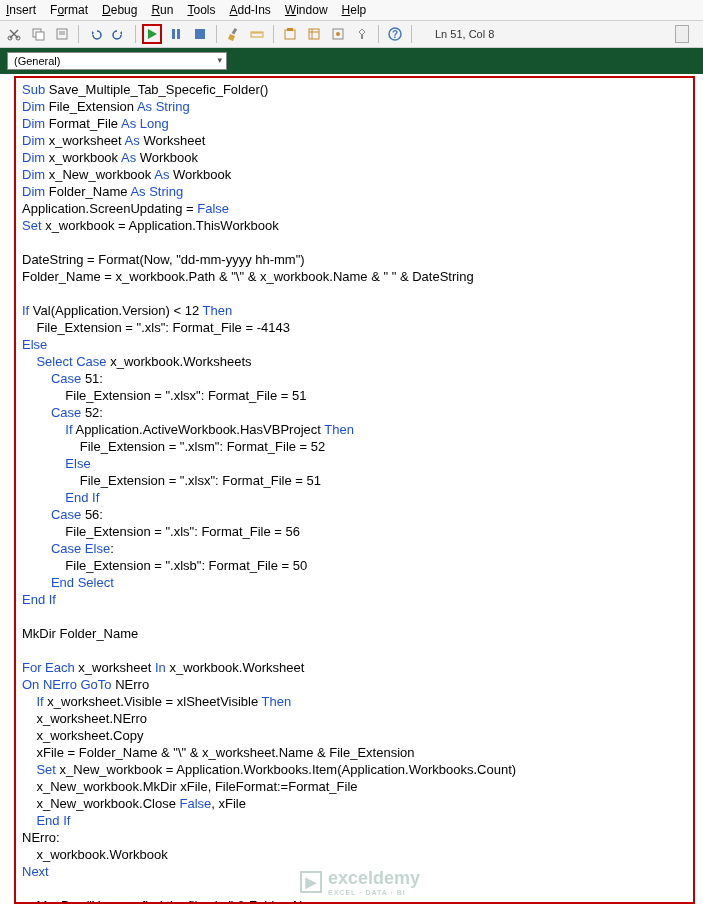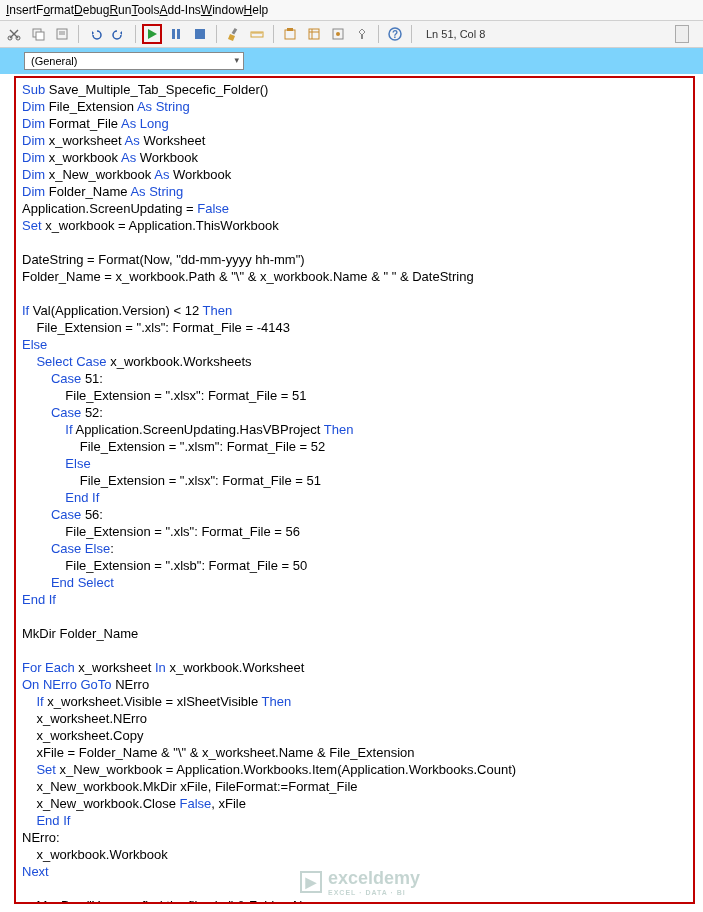--- a/index.html
+++ b/index.html
@@ -1,26 +1,26 @@
 <!DOCTYPE html>
 <html><head>
 <meta charset="utf-8">
 <style>
 *{margin:0;padding:0;box-sizing:border-box;font-family:"Segoe UI",Tahoma,sans-serif}
 body{background:#fff;width:703px;height:912px;overflow:hidden;font-size:12px}
-.menubar{display:flex;padding:3px 6px;border-bottom:1px solid #d0d0d0;background:#f8f8f8}
+.menubar{display:flex;gap:14px;padding:3px 6px;border-bottom:1px solid #d0d0d0;background:#f8f8f8}
 .menubar span{cursor:default}
 .menubar span u{text-decoration:underline}
 .toolbar{display:flex;align-items:center;gap:4px;padding:3px 4px;border-bottom:1px solid #d0d0d0;background:#f4f4f4}
 .tb-sep{width:1px;height:18px;background:#c0c0c0;margin:0 2px}
 .tb-btn{width:20px;height:20px;display:flex;align-items:center;justify-content:center;border-radius:2px}
 .run-btn{border:2px solid #c00000;padding:1px}
-.cursor-pos{margin-left:8px;font-size:11px;color:#333}
+.cursor-pos{margin-left:17px;font-size:11px;color:#333}
 .tb-right{width:14px;height:18px;border:1px solid #aaa;background:#eee;margin-left:auto;margin-right:10px}
-.dropdown-row{padding:4px 24px;background:#7dd3fc}
+.dropdown-row{padding:4px 7px;background:#14532d}
 .dd{border:1px solid #888;background:#fff;padding:2px 6px;width:220px;font-size:11px;position:relative}
 .dd::after{content:"▾";position:absolute;right:4px;top:2px;font-size:9px;color:#555}
 .editor-wrap{border:2px solid #c00000;margin:2px 8px 6px 14px;height:828px;overflow:hidden;background:#fff}
 .code{font-family:"Courier New",monospace;font-size:13px;line-height:16px;white-space:pre;padding:4px 6px;color:#000}
 .kw{color:#1d4ed8}
 .watermark{position:absolute;bottom:16px;left:300px;opacity:0.25;font-size:11px;display:flex;align-items:center;gap:6px;color:#17594a;font-weight:bold}
 .watermark .logo{width:22px;height:22px;border:2px solid #17594a;display:flex;align-items:center;justify-content:center;font-size:14px}
 svg{display:block}
 </style>
 </head>
@@ -155,21 +155,21 @@
 <span>DateString = Format(Now, "dd-mm-yyyy hh-mm")</span>
 <span>Folder_Name = x_workbook.Path &amp; "\" &amp; x_workbook.Name &amp; " " &amp; DateString</span>
 <span> </span>
 <span class="kw">If</span><span> Val(Application.Version) &lt; 12 </span><span class="kw">Then</span>
 <span>    File_Extension = ".xls": Format_File = -4143</span>
 <span class="kw">Else</span>
 <span>    </span><span class="kw">Select Case</span><span> x_workbook.Worksheets</span>
 <span>        </span><span class="kw">Case</span><span> 51:</span>
 <span>            File_Extension = ".xlsx": Format_File = 51</span>
 <span>        </span><span class="kw">Case</span><span> 52:</span>
-<span>            </span><span class="kw">If</span><span> Application.ScreenUpdating.HasVBProject </span><span class="kw">Then</span>
+<span>            </span><span class="kw">If</span><span> Application.ActiveWorkbook.HasVBProject </span><span class="kw">Then</span>
 <span>                File_Extension = ".xlsm": Format_File = 52</span>
 <span>            </span><span class="kw">Else</span>
 <span>                File_Extension = ".xlsx": Format_File = 51</span>
 <span>            </span><span class="kw">End If</span>
 <span>        </span><span class="kw">Case</span><span> 56:</span>
 <span>            File_Extension = ".xls": Format_File = 56</span>
 <span>        </span><span class="kw">Case Else</span><span>:</span>
 <span>            File_Extension = ".xlsb": Format_File = 50</span>
 <span>        </span><span class="kw">End Select</span>
 <span class="kw">End If</span>

